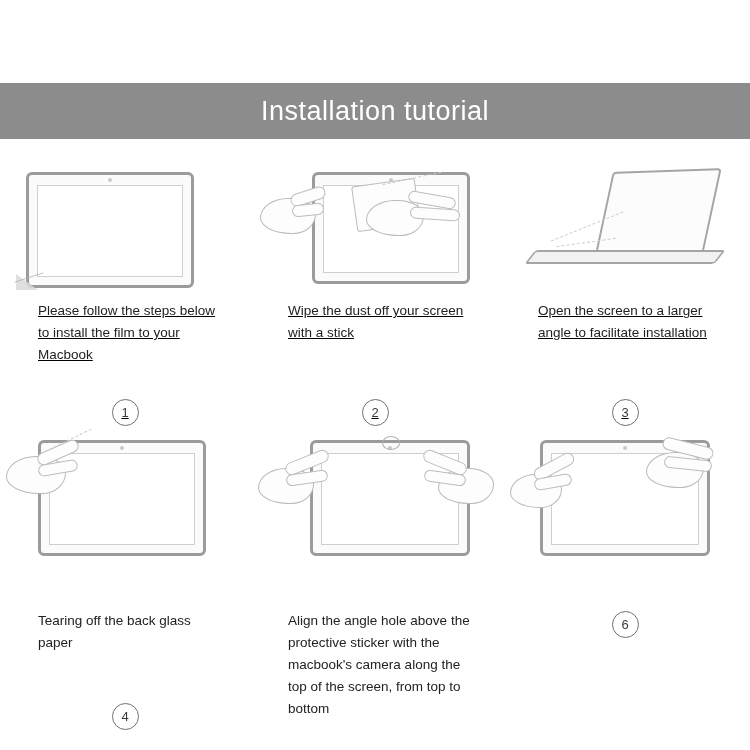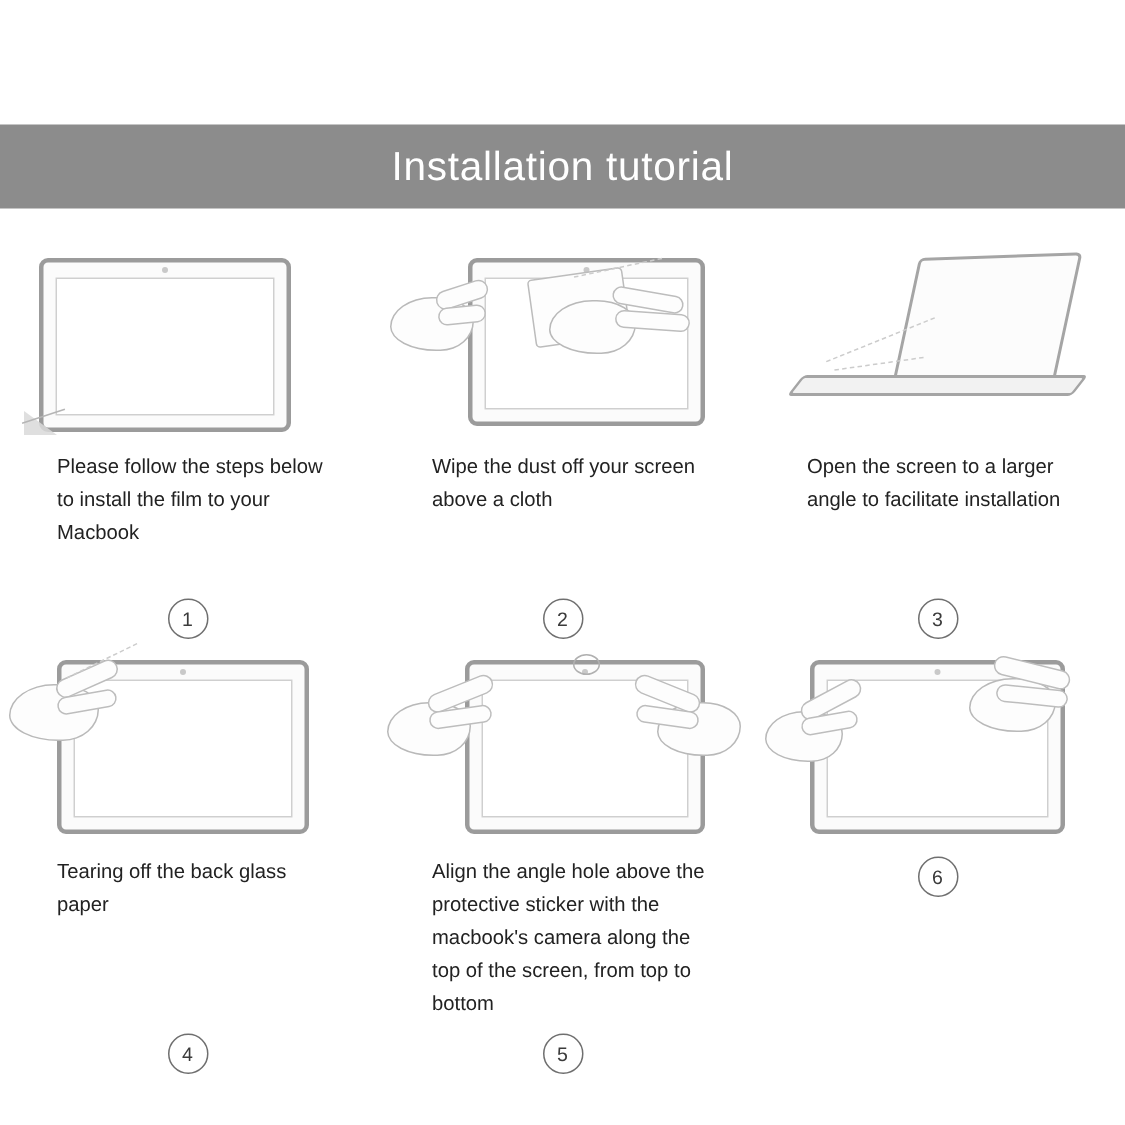--- a/index.html
+++ b/index.html
@@ -53,21 +53,21 @@
   }
   .cell {
     width: 250px;
     box-sizing: border-box;
     padding: 0 12px;
     display: flex;
     flex-direction: column;
     align-items: center;
   }
   .row1 .cell { height: 270px; }
-  .row2 .cell { height: 290px; }
+  .row2 .cell { height: 290px; gap: 40px; }
 
   .illo {
     width: 226px;
     height: 128px;
     position: relative;
     flex: none;
   }
   .caption {
     width: 100%;
     padding: 0 14px 0 26px;
@@ -193,21 +193,21 @@
 <body>
 
 <div id="page">
 
   <div class="banner">
     <div class="banner-title">Installation tutorial</div>
   </div>
 
   <div class="grid">
 
-    <div class="row1" style="display:flex;width:750px;">
+    <div class="row1" style="display:flex;width:750px;text-decoration:underline;">
 
       <div class="cell">
         <div class="illo">
           <div class="screen" style="left:14px; top:8px; width:168px; height:116px;">
             <div class="camdot"></div>
             <div class="inner"></div>
           </div>
           <div class="peel"></div>
           <div class="peel-line"></div>
         </div>
@@ -227,21 +227,21 @@
           <div class="hand" style="left:-2px; top:34px; width:54px; height:34px;"></div>
           <div class="finger" style="left:28px; top:26px; width:34px; height:11px; transform:rotate(-18deg);"></div>
           <div class="finger" style="left:30px; top:40px; width:30px; height:10px; transform:rotate(-6deg);"></div>
 
           <div class="cloth" style="left:92px; top:18px; width:62px; height:44px;"></div>
           <div class="hand" style="left:104px; top:36px; width:56px; height:34px;"></div>
           <div class="finger" style="left:146px; top:30px; width:46px; height:10px; transform:rotate(10deg);"></div>
           <div class="finger" style="left:148px; top:44px; width:48px; height:10px; transform:rotate(4deg);"></div>
           <div class="arcline" style="left:120px; top:14px; width:60px; transform:rotate(-12deg);"></div>
         </div>
-        <div class="caption">Wipe the dust off your screen above a cloth</div>
+        <div class="caption">Wipe the dust off your screen with a stick</div>
         <div class="numwrap">
           <div class="num">2</div>
         </div>
       </div>
 
       <div class="cell">
         <div class="illo">
           <div class="lid" style="left:92px; top:6px; width:108px; height:86px; transform:skewX(-14deg) rotate(-2deg); border-radius:4px;"></div>
           <div class="lid" style="left:18px; top:86px; width:190px; height:14px; transform:skewX(-38deg); border-radius:3px; background:#f2f2f2;"></div>
           <div class="arcline" style="left:36px; top:62px; width:78px; transform:rotate(-22deg);"></div>

